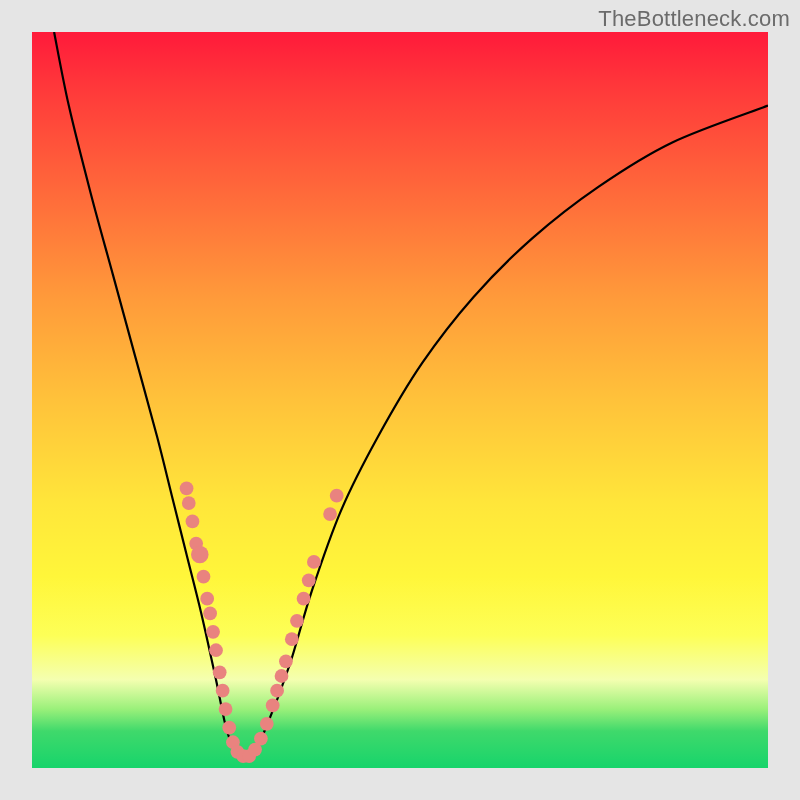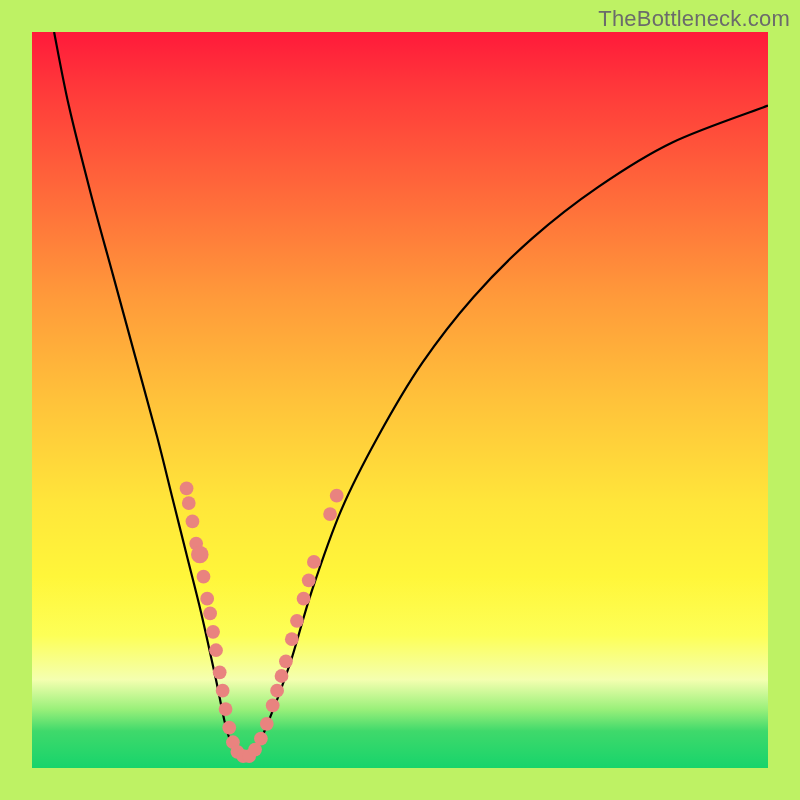--- a/index.html
+++ b/index.html
@@ -8,21 +8,21 @@
     width: 800px;
     height: 800px;
     overflow: hidden;
     background: #000;
     font-family: Arial, Helvetica, sans-serif;
   }
   .frame {
     position: relative;
     width: 800px;
     height: 800px;
-    background: #bef264;
+    background: #e5e5e5;
   }
   .plot-area {
     position: absolute;
     left: 32px;
     top: 32px;
     width: 736px;
     height: 736px;
     background: linear-gradient(
       to bottom,
       #ff1a3a 0%,

